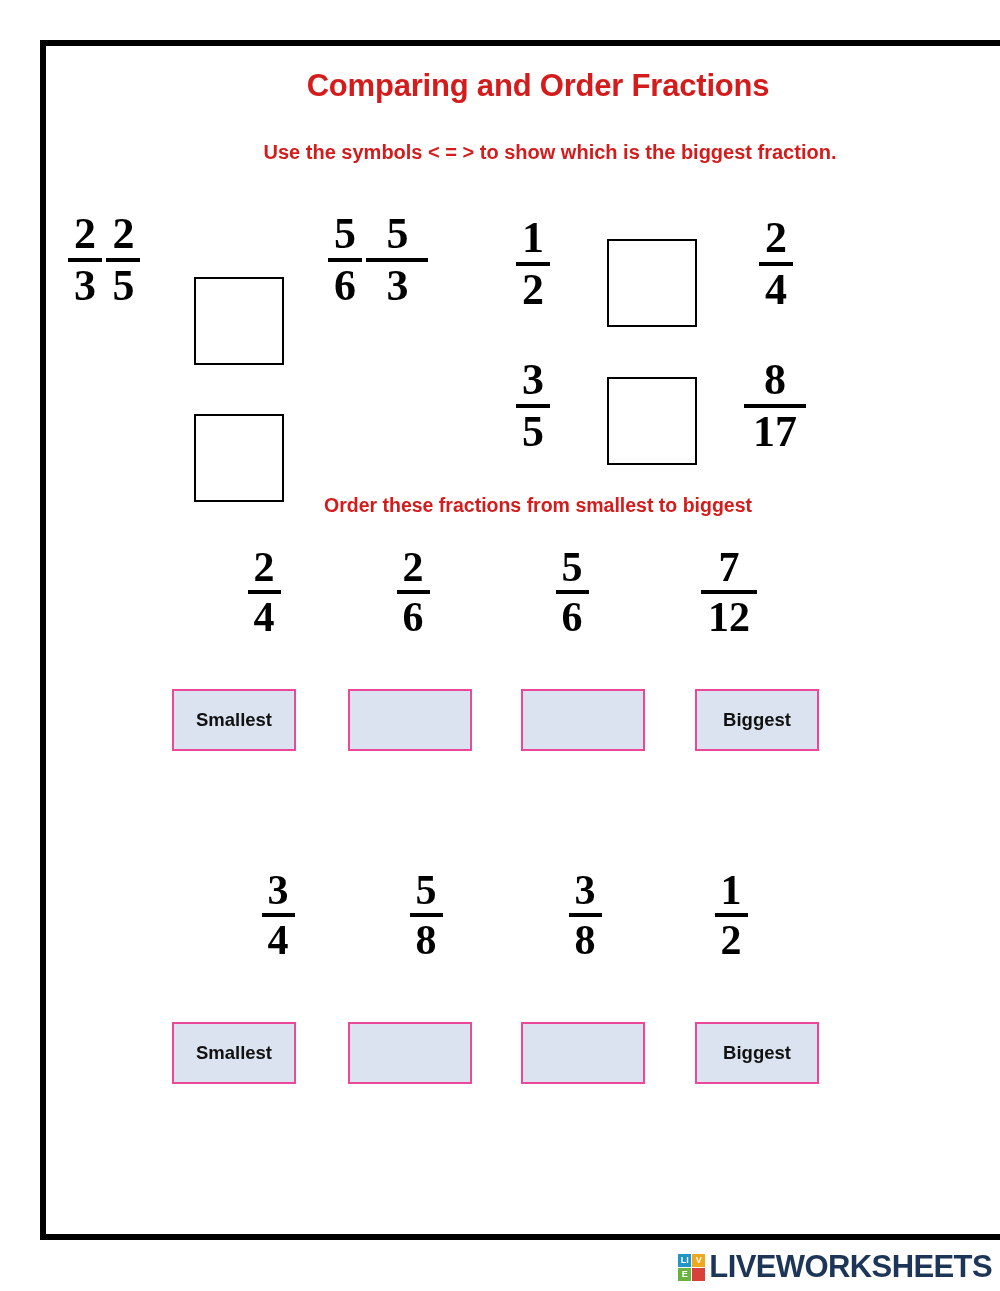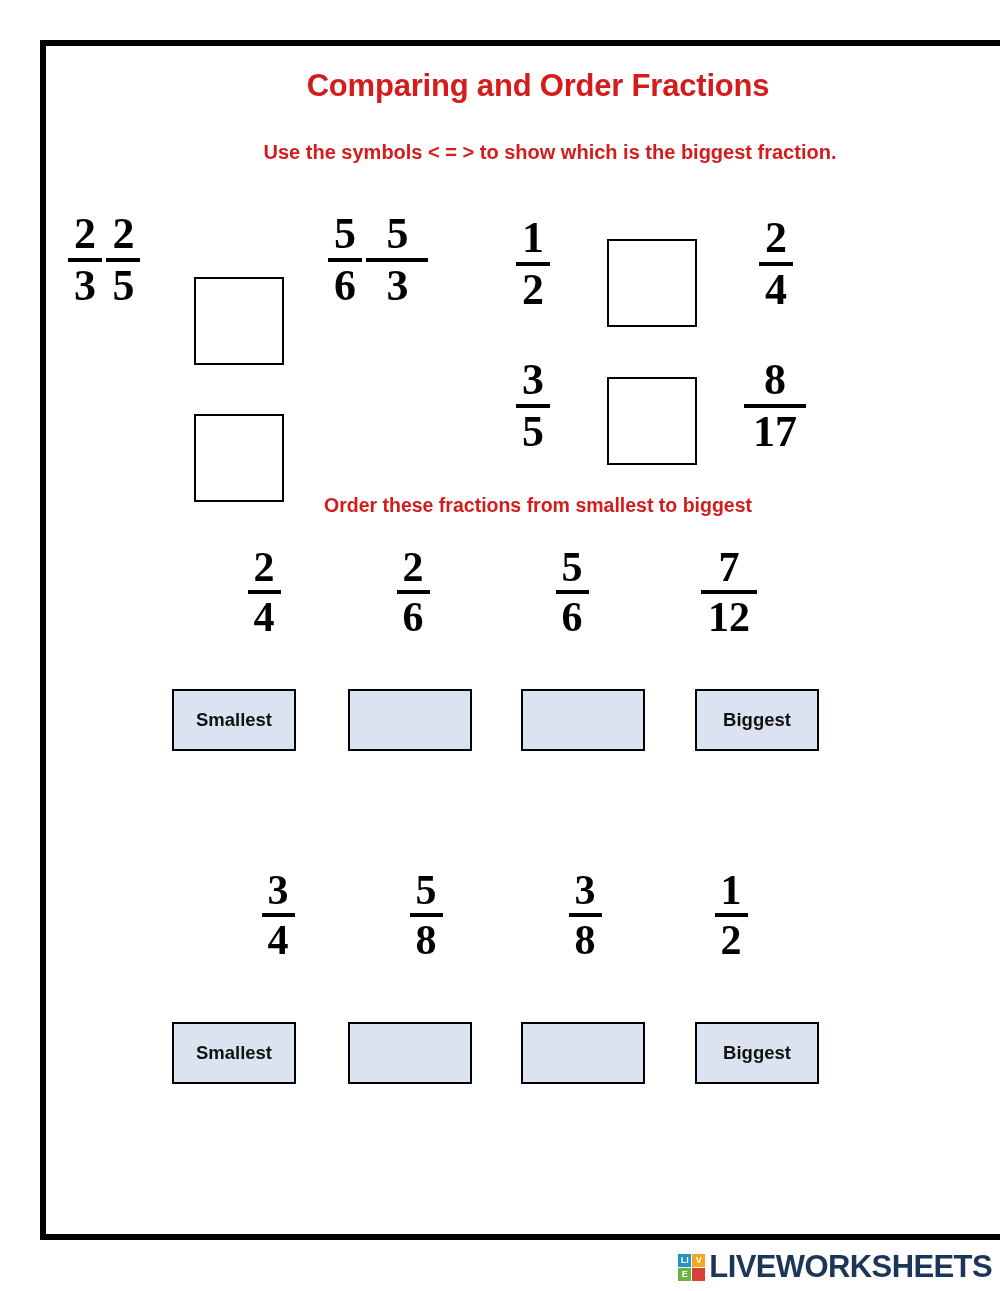--- a/index.html
+++ b/index.html
@@ -126,21 +126,21 @@
     position: absolute;
     left: 0;
     width: 100%;
     height: 62px;
   }
   .order-box {
     position: absolute;
     width: 124px;
     height: 62px;
     background: #dce3f0;
-    border: 2px solid #000000;
+    border: 2px solid #ec4899;
     box-sizing: border-box;
     display: flex;
     align-items: center;
     justify-content: center;
     font-size: 18.5px;
     font-weight: bold;
     color: #111111;
     font-family: "Liberation Sans", sans-serif;
   }
 

